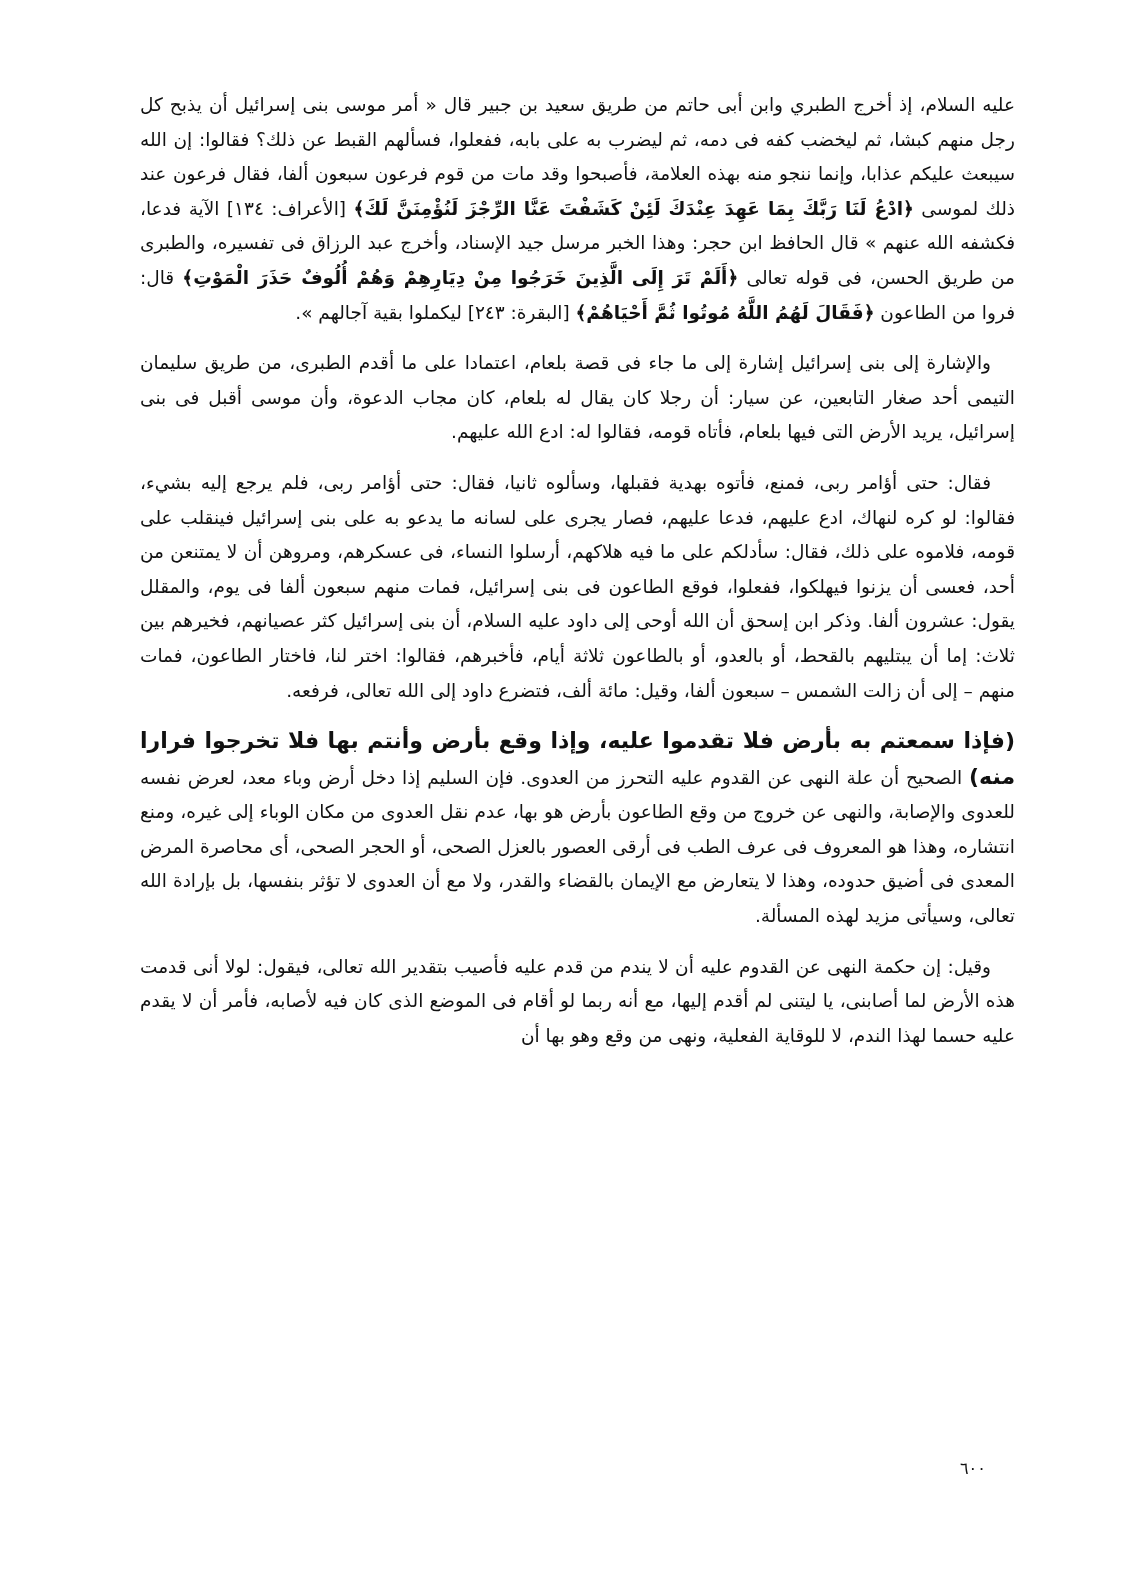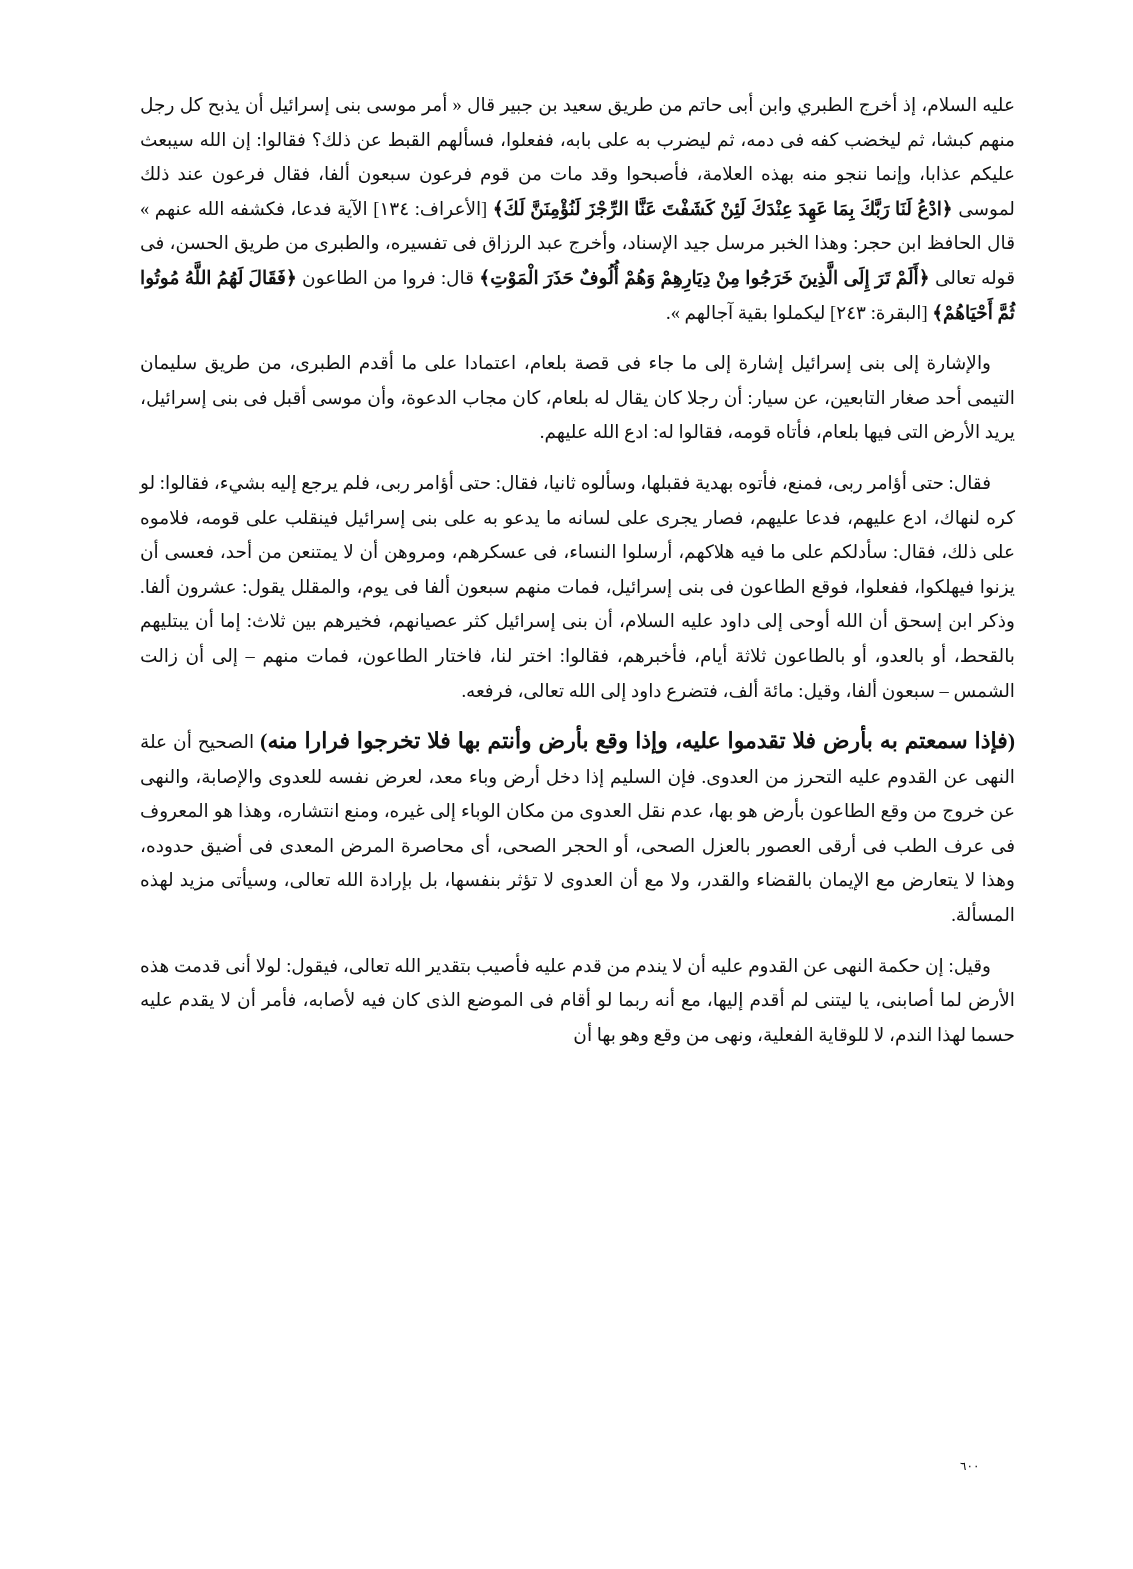--- a/index.html
+++ b/index.html
@@ -2,30 +2,30 @@
 <html><head>
 <meta charset="utf-8">
 <style>
   html, body { margin: 0; padding: 0; background: #ffffff; }
   body {
     width: 1133px; height: 1569px; position: relative; overflow: hidden;
     font-family: "DejaVu Sans", sans-serif; color: #111111;
   }
   .page {
     position: absolute; left: 140px; top: 88px; width: 875px;
-    direction: rtl; text-align: justify; text-align-last: right; font-family: Liberation Serif, serif;
+    direction: rtl; text-align: justify; text-align-last: right;
   }
   .para {
     font-size: 18.5px; line-height: 34.6px; margin: 0 0 16px 0;
   }
   .para.indent { text-indent: 24px; }
   .quran { font-weight: bold; }
   .hadith-head { font-weight: bold; font-size: 22px; }
   .page-number {
-    position: absolute; left: 960px; top: 1459px; font-size: 12px;
+    position: absolute; left: 960px; top: 1459px; font-size: 16px;
     direction: rtl;
   }
 </style>
 </head>
 <body>
 
 <div class="page">
   <p class="para">
     <span>عليه السلام، إذ أخرج الطبري وابن أبى حاتم من طريق سعيد بن جبير قال « أمر موسى بنى إسرائيل أن يذبح كل رجل منهم كبشا، ثم ليخضب كفه فى دمه، ثم ليضرب به على بابه، ففعلوا، فسألهم القبط عن ذلك؟ فقالوا: إن الله سيبعث عليكم عذابا، وإنما ننجو منه بهذه العلامة، فأصبحوا وقد مات من قوم فرعون سبعون ألفا، فقال فرعون عند ذلك لموسى </span><span class="quran">﴿ادْعُ لَنَا رَبَّكَ بِمَا عَهِدَ عِنْدَكَ لَئِنْ كَشَفْتَ عَنَّا الرِّجْزَ لَنُؤْمِنَنَّ لَكَ﴾</span><span> [الأعراف: ١٣٤] الآية فدعا، فكشفه الله عنهم » قال الحافظ ابن حجر: وهذا الخبر مرسل جيد الإسناد، وأخرج عبد الرزاق فى تفسيره، والطبرى من طريق الحسن، فى قوله تعالى </span><span class="quran">﴿أَلَمْ تَرَ إِلَى الَّذِينَ خَرَجُوا مِنْ دِيَارِهِمْ وَهُمْ أُلُوفٌ حَذَرَ الْمَوْتِ﴾</span><span> قال: فروا من الطاعون </span><span class="quran">﴿فَقَالَ لَهُمُ اللَّهُ مُوتُوا ثُمَّ أَحْيَاهُمْ﴾</span><span> [البقرة: ٢٤٣] ليكملوا بقية آجالهم ».</span>
   </p>

